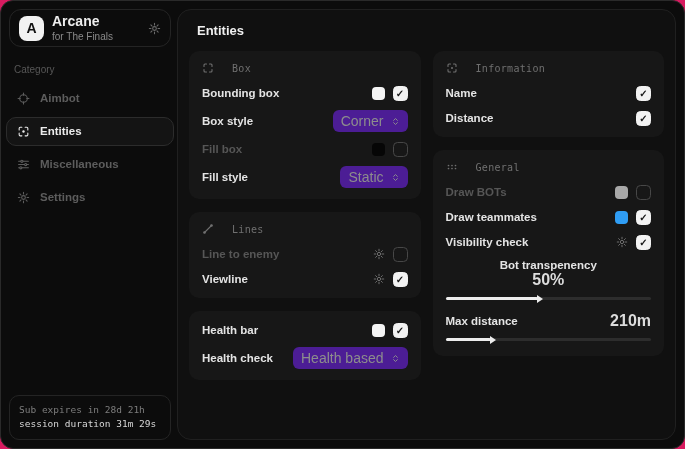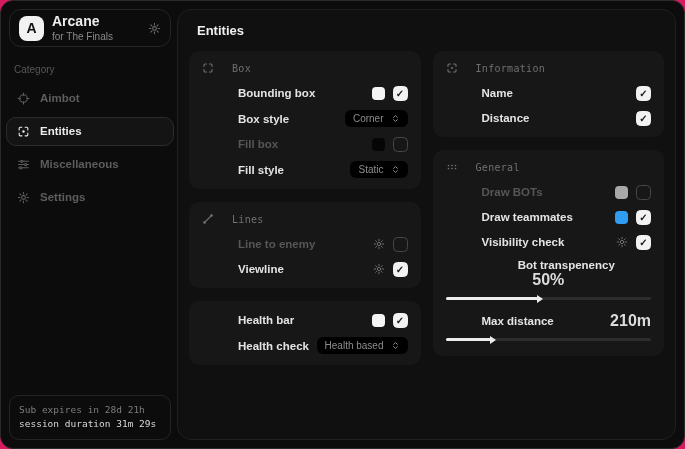--- a/index.html
+++ b/index.html
@@ -57,35 +57,35 @@
   .panel-header {
     display:flex; align-items:center; gap:18px;
     font-family:"DejaVu Sans Mono", monospace; font-size:10px; color:#707070;
     margin-bottom:11px; letter-spacing:.3px;
   }
   .row {
     display:flex; align-items:center; justify-content:space-between;
     min-height:16px; margin-bottom:9px;
   }
   .row:last-child { margin-bottom:2px; }
-  .row-label { font-size:11.5px; font-weight:600; color:#e4e4e4;margin-left:36px; }
+  .row-label { font-size:11.5px; font-weight:600; color:#e4e4e4; }
   .row.disabled .row-label { color:#565656; }
   .controls { display:flex; align-items:center; gap:8px; }
   .swatch { width:13px; height:13px; border-radius:4px; cursor:pointer; }
   .checkbox {
     width:15px; height:15px; border-radius:4.5px;
     border:1.5px solid #474747; cursor:pointer;
     display:flex; align-items:center; justify-content:center;
   }
   .checkbox.checked { background:#f2f2f2; border-color:#f2f2f2; }
   .checkbox.checked::after { content:"✓"; color:#141414; font-size:10px; font-weight:bold; }
   .dropdown {
     display:flex; align-items:center; gap:7px;
-    background:#000000; border-radius:6px; padding:3px 8px;
-    font-size:10px; color:#8d8d8d; cursor:pointer;
+    background:#4c1d95; border-radius:6px; padding:3px 8px;
+    font-size:14px; color:#8d8d8d; cursor:pointer;
   }
   .row-gear { display:flex; color:#6e6e6e; cursor:pointer; }
   .slider-value { font-size:16px; font-weight:700; color:#dcdcdc; }
   .slider { position:relative; height:3px; background:#2d2d2d; border-radius:2px; margin:8px 0 12px; cursor:pointer; }
   .slider-fill { position:relative; height:3px; background:#ededed; border-radius:2px; }
   .slider-fill::after {
     content:""; position:absolute; right:-5px; top:-2.5px;
     border-left:6px solid #ededed; border-top:4px solid transparent; border-bottom:4px solid transparent;
   }
   svg { display:block; }

